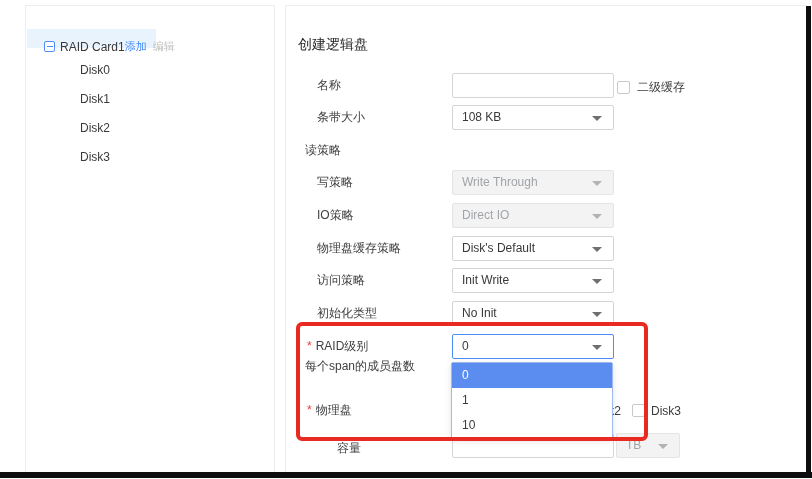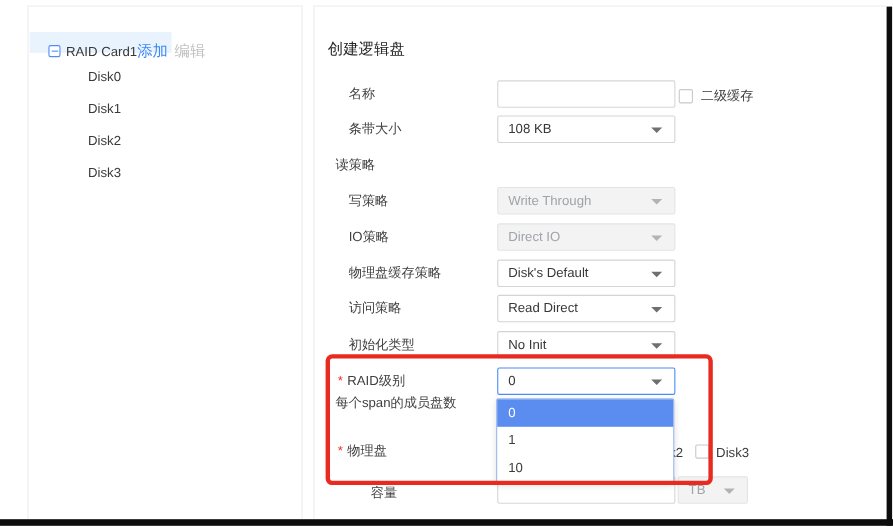--- a/index.html
+++ b/index.html
@@ -17,21 +17,21 @@
   .main-card{position:absolute;left:285px;top:5px;width:521px;height:467px;background:#fff;
     border-top:1px solid #ededed;border-left:1px solid #ededed;box-sizing:border-box;}
 
   
   .tree-root-row{position:absolute;left:1px;top:23px;width:129px;height:19px;background:#e8f3fd;
     display:flex;align-items:center;padding:16px 5px 0 17px;box-sizing:border-box;}
   .collapse{width:11px;height:11px;border:1.5px solid #4f8ef9;border-radius:2px;background:#fff;
     position:relative;box-sizing:border-box;flex:none;cursor:pointer;}
   .collapse::after{content:"";position:absolute;left:1.5px;right:1.5px;top:50%;margin-top:-0.8px;height:1.6px;background:#4f8ef9;}
   .root-label{margin-left:5px;font-size:12px;color:#383838;flex:1;white-space:nowrap;}
-  .tree-link{font-size:14px;flex:none;cursor:pointer;white-space:nowrap;}
+  .tree-link{font-size:11px;flex:none;cursor:pointer;white-space:nowrap;}
   .tree-link.add{color:#3f88f8;margin-right:6px;}
   .tree-link.edit{color:#c1c1c1;}
   .tree-children{position:absolute;left:1px;top:46px;width:240px;}
   .tree-child{height:29px;line-height:29px;padding-left:53px;font-size:12px;color:#3a3a3a;cursor:pointer;}
   .tree-children .tree-child:first-child{margin-top:4px;}
 
   
   .panel-title{position:absolute;left:298px;top:36px;font-size:14px;font-weight:500;color:#262626;}
   .flabel{position:absolute;height:25px;line-height:25px;font-size:12px;color:#404040;white-space:nowrap;}
   .req{color:#f0372e;margin-right:4px;}
@@ -119,21 +119,21 @@
     <span class="val">Direct IO</span>
   </div>
 
   <div class="flabel" style="left:317px;top:236px;">物理盘缓存策略</div>
   <div class="ctl sel" style="top:236px;">
     <span class="val">Disk's Default</span>
   </div>
 
   <div class="flabel" style="left:317px;top:268px;">访问策略</div>
   <div class="ctl sel" style="top:268px;">
-    <span class="val">Read Direct</span>
+    <span class="val">Init Write</span>
   </div>
 
   <div class="flabel" style="left:317px;top:301px;">初始化类型</div>
   <div class="ctl sel" style="top:301px;">
     <span class="val">No Init</span>
   </div>
 
   <div class="flabel" style="left:307px;top:334px;">
     <span class="req">*</span><span>RAID级别</span>
   </div>

